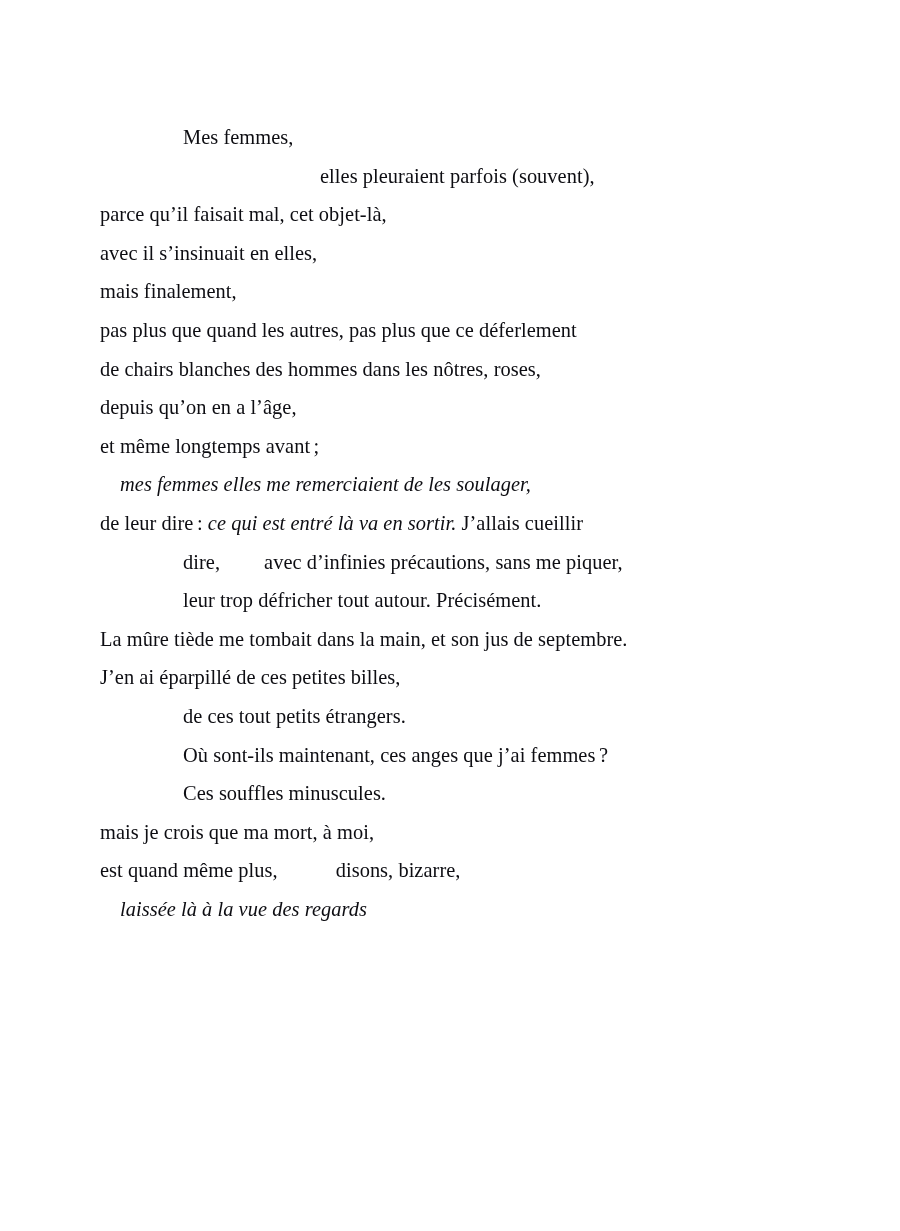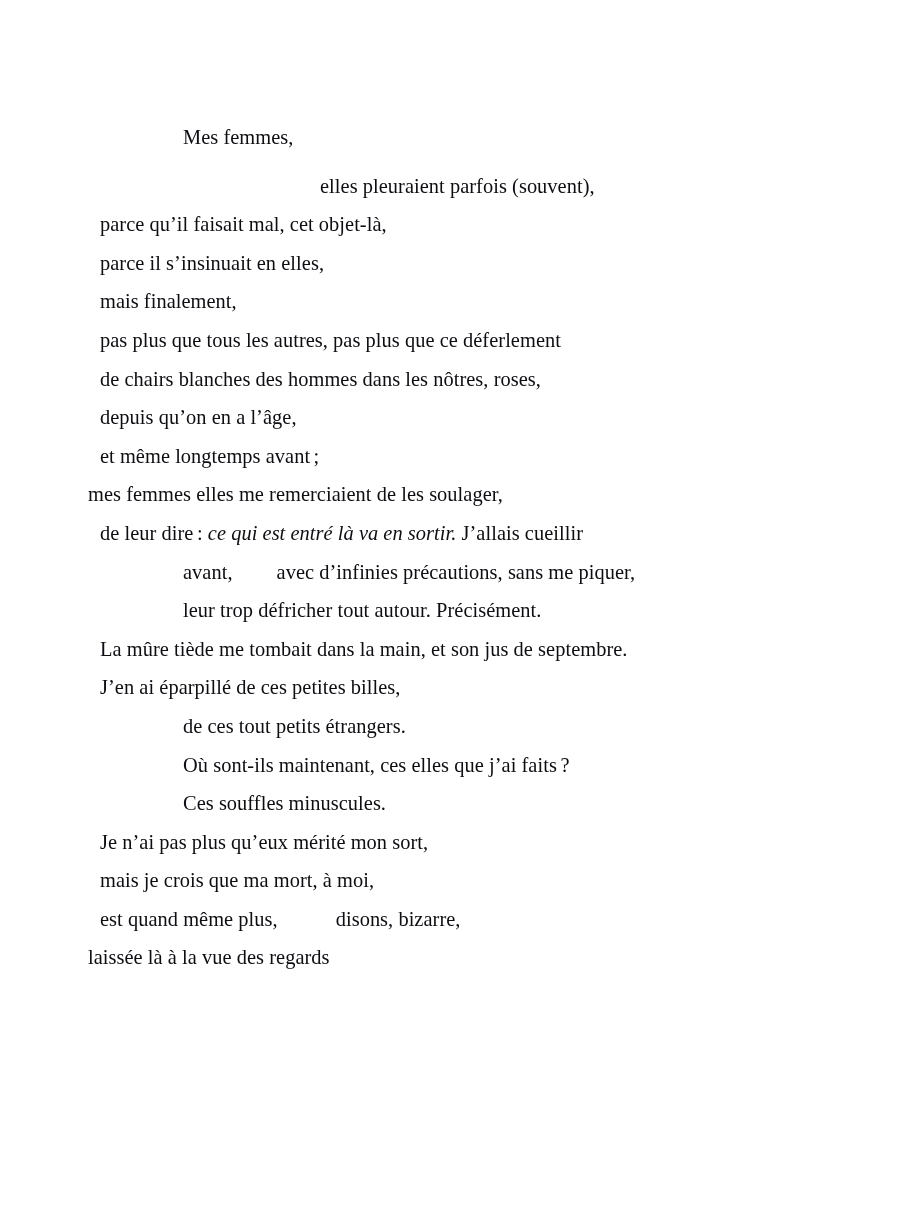--- a/index.html
+++ b/index.html
@@ -31,54 +31,53 @@
     line-height: 38.6px;
     white-space: pre-wrap;
     letter-spacing: 0.05px;
     color: #0d0d12;
     font-weight: 400;
     min-height: 38.6px;
   }
   
   .ind-0  { padding-left: 100px; }
   .ind-1  { padding-left: 183px; }
-  .ind-2  { padding-left: 88px; }
-  .ind-3  { padding-left: 320px; margin-top: 10px; }
+  .ind-2  { padding-left: 120px; font-style: italic; }
+  .ind-3  { padding-left: 320px; }
 
   .line em,
   .line .it {
     font-style: italic;
   }
   
   .gap-sm { display: inline-block; width: 44px; }
   .gap-md { display: inline-block; width: 58px; }
   
   .thin { display: inline-block; width: 3.5px; }
 </style>
 </head>
 <body style="color: rgb(13, 13, 18);">
 
 <div class="page" style="background: rgb(255, 255, 255);">
   <div class="poem" id="poem-body">
       <div class="line ind-1"><span>Mes femmes,</span></div>
       <div class="line ind-3"><span>elles pleuraient parfois (souvent),</span></div>
       <div class="line ind-0"><span>parce qu’il faisait mal, cet objet-là,</span></div>
-      <div class="line ind-0"><span>parce il s’insinuait en elles,</span></div>
+      <div class="line ind-0"><span>avec il s’insinuait en elles,</span></div>
       <div class="line ind-0"><span>mais finalement,</span></div>
-      <div class="line ind-0"><span>pas plus que tous les autres, pas plus que ce déferlement</span></div>
+      <div class="line ind-0"><span>pas plus que quand les autres, pas plus que ce déferlement</span></div>
       <div class="line ind-0"><span>de chairs blanches des hommes dans les nôtres, roses,</span></div>
       <div class="line ind-0"><span>depuis qu’on en a l’âge,</span></div>
       <div class="line ind-0"><span>et même longtemps avant</span><span class="thin"></span><span>;</span></div>
       <div class="line ind-2"><span>mes femmes elles me remerciaient de les soulager,</span></div>
       <div class="line ind-0"><span>de leur dire</span><span class="thin"></span><span>: </span><span class="it">ce qui est entré là va en sortir.</span><span> J’allais cueillir</span></div>
-      <div class="line ind-1"><span>avant,</span><span class="gap-sm"></span><span>avec d’infinies précautions, sans me piquer,</span></div>
+      <div class="line ind-1"><span>dire,</span><span class="gap-sm"></span><span>avec d’infinies précautions, sans me piquer,</span></div>
       <div class="line ind-1"><span>leur trop défricher tout autour. Précisément.</span></div>
       <div class="line ind-0"><span>La mûre tiède me tombait dans la main, et son jus de septembre.</span></div>
       <div class="line ind-0"><span>J’en ai éparpillé de ces petites billes,</span></div>
       <div class="line ind-1"><span>de ces tout petits étrangers.</span></div>
-      <div class="line ind-1"><span>Où sont-ils maintenant, ces elles que j’ai faits</span><span class="thin"></span><span>?</span></div>
+      <div class="line ind-1"><span>Où sont-ils maintenant, ces anges que j’ai femmes</span><span class="thin"></span><span>?</span></div>
       <div class="line ind-1"><span>Ces souffles minuscules.</span></div>
-      <div class="line ind-0"><span>Je n’ai pas plus qu’eux mérité mon sort,</span></div>
       <div class="line ind-0"><span>mais je crois que ma mort, à moi,</span></div>
       <div class="line ind-0"><span>est quand même plus,</span><span class="gap-md"></span><span>disons, bizarre,</span></div>
       <div class="line ind-2"><span>laissée là à la vue des regards</span></div>
     </div>
 </div>
 
 </body></html>

